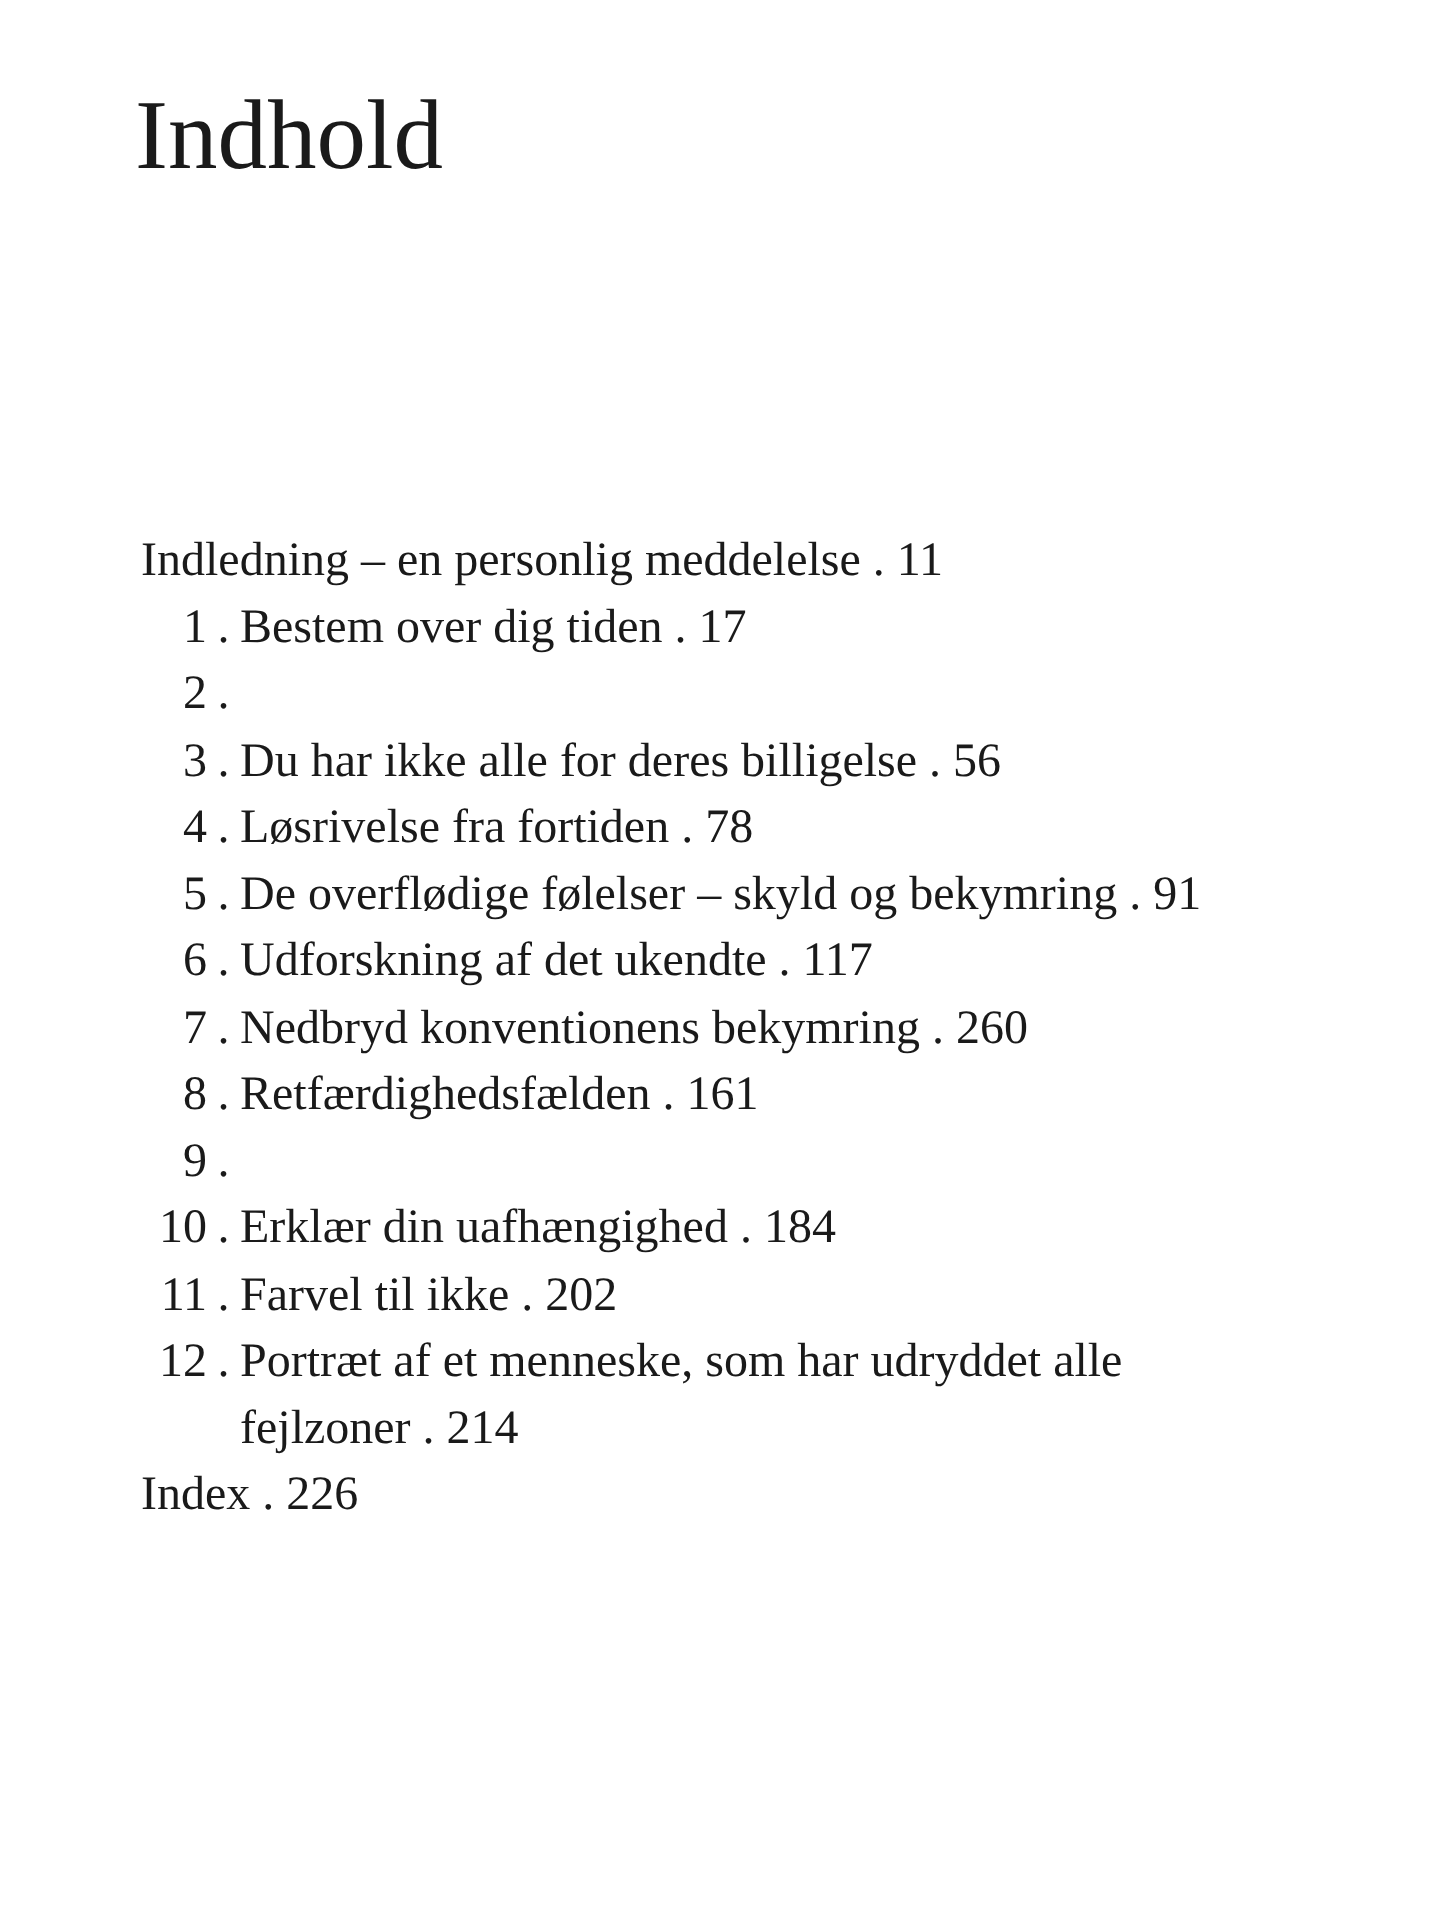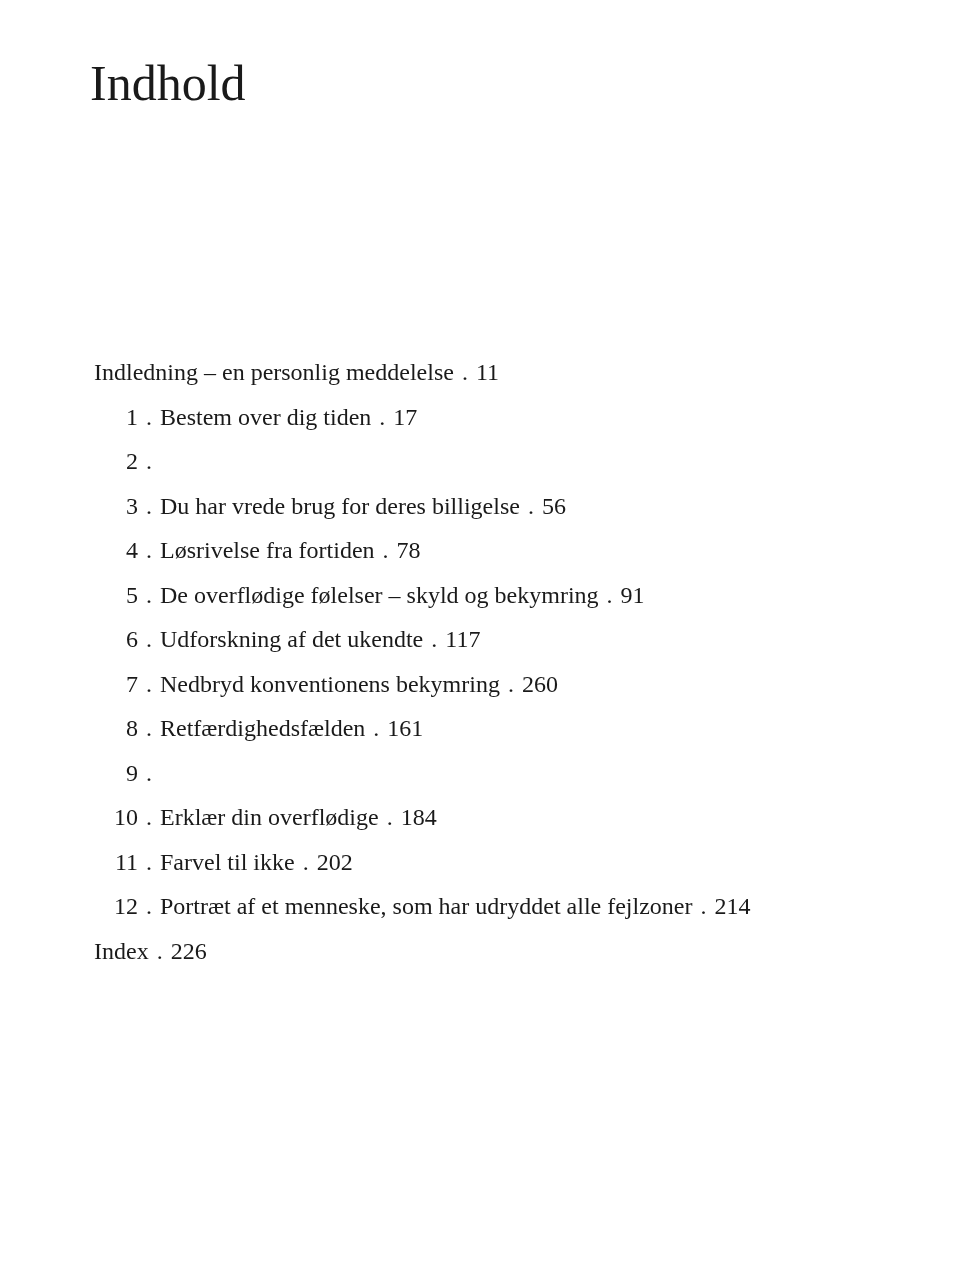--- a/index.html
+++ b/index.html
@@ -12,32 +12,32 @@
       height: 1278px;
       position: relative;
       overflow: hidden;
       font-family: "Liberation Serif", "DejaVu Serif", serif;
       color: #1a1a1a;
     }
     .page-title {
       position: absolute;
       left: 90px;
       top: 58px;
-      font-size: 50px;
+      font-size: 66px;
       font-weight: normal;
       margin: 0;
       line-height: 1;
       letter-spacing: 0px;
     }
     .toc {
       position: absolute;
       left: 94px;
       top: 350px;
       width: 820px;
-      font-size: 24px;
+      font-size: 32px;
       line-height: 44.5px;
     }
     .toc-row {
       display: flex;
       white-space: nowrap;
     }
     .toc-num {
       display: inline-block;
       width: 44px;
       text-align: right;
@@ -78,21 +78,21 @@
   </div>
 
   <div class="toc-row">
     <span class="toc-num">2</span>
     <span class="toc-sep">.</span>
   </div>
 
   <div class="toc-row">
     <span class="toc-num">3</span>
     <span class="toc-sep">.</span>
-    <span class="toc-title-wrap"><span>Du har vrede brug for deres billigelse</span><span class="toc-dot">.</span><span>56</span></span>
+    <span class="toc-title-wrap"><span>Du har ikke alle for deres billigelse</span><span class="toc-dot">.</span><span>56</span></span>
   </div>
 
   <div class="toc-row">
     <span class="toc-num">4</span>
     <span class="toc-sep">.</span>
     <span class="toc-title-wrap"><span>Løsrivelse fra fortiden</span><span class="toc-dot">.</span><span>78</span></span>
   </div>
 
   <div class="toc-row">
     <span class="toc-num">5</span>
@@ -119,21 +119,21 @@
   </div>
 
   <div class="toc-row">
     <span class="toc-num">9</span>
     <span class="toc-sep">.</span>
   </div>
 
   <div class="toc-row">
     <span class="toc-num">10</span>
     <span class="toc-sep">.</span>
-    <span class="toc-title-wrap"><span>Erklær din overflødige</span><span class="toc-dot">.</span><span>184</span></span>
+    <span class="toc-title-wrap"><span>Erklær din uafhængighed</span><span class="toc-dot">.</span><span>184</span></span>
   </div>
 
   <div class="toc-row">
     <span class="toc-num">11</span>
     <span class="toc-sep">.</span>
     <span class="toc-title-wrap"><span>Farvel til ikke</span><span class="toc-dot">.</span><span>202</span></span>
   </div>
 
   <div class="toc-row">
     <span class="toc-num">12</span>

